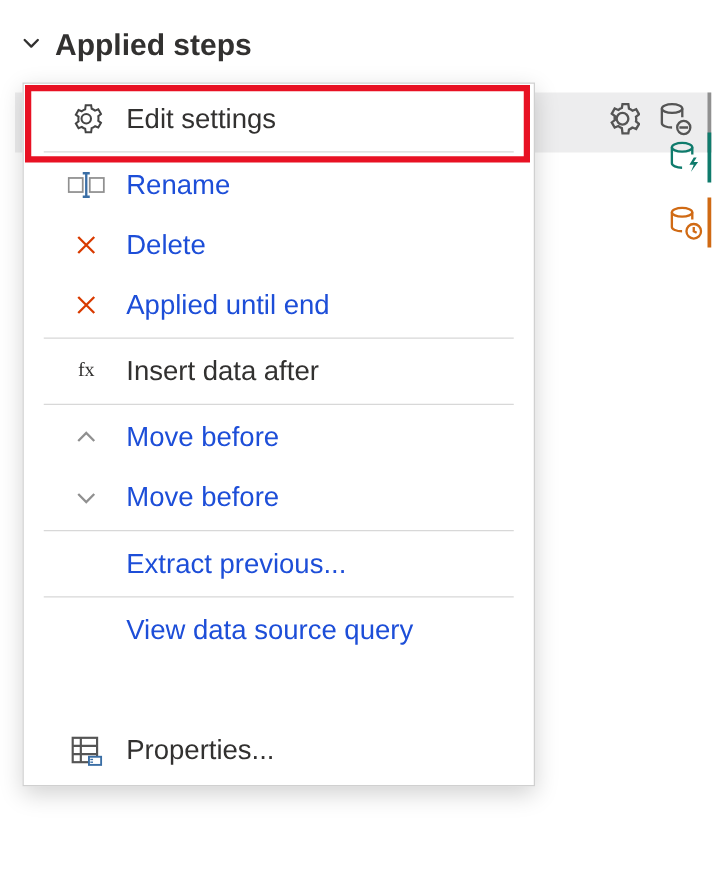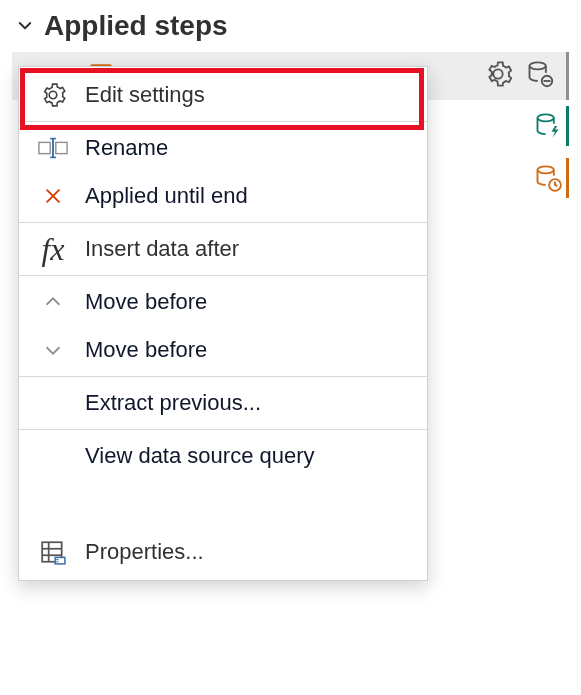--- a/index.html
+++ b/index.html
@@ -9,23 +9,23 @@
       width: 581px;
       height: 695px;
       background: #fff;
       color: #323130;
       position: relative;
     }
     .panel-header {
       display: flex;
       align-items: center;
       gap: 10px;
-      padding: 10px 16px;
+      padding: 23px 16px;
       font-weight: 600;
-      font-size: 28px;
+      font-size: 24px;
     }
     .panel-header svg { flex-shrink: 0; }
     .step-row {
       display: flex;
       align-items: center;
       padding: 6px 12px 6px 60px;
       background: #ededee;
       height: 48px;
       border-right: 3px solid #909090;
       margin-right: 12px;
@@ -60,54 +60,54 @@
       border-right: 3px solid;
     }
     .context-menu {
       position: absolute;
       left: 18px;
       top: 66px;
       width: 410px;
       background: #fff;
       border: 1px solid #d0d0d0;
       box-shadow: 0 6px 18px rgba(0,0,0,0.18);
-      padding: 4px 0;
+      padding: 4px 16px;
     }
     .menu-row {
       display: flex;
       align-items: center;
       padding: 10px 18px;
       font-size: 22px;
       gap: 16px;
       cursor: default;
     }
     .menu-row .icon-slot {
       width: 32px;
       height: 28px;
       display: flex;
       align-items: center;
       justify-content: center;
       flex-shrink: 0;
     }
-    .menu-row.disabled { color: #0f172a; }
+    .menu-row.disabled { color: #1d4ed8; }
     .menu-divider {
       height: 1px;
       background: #d8d8d8;
       margin: 2px 0;
     }
     .highlight {
       position: absolute;
       left: 20px;
       top: 68px;
       width: 404px;
       height: 62px;
       border: 5px solid #e81123;
       pointer-events: none;
     }
-    .fx { font-family: "Times New Roman", serif; font-style: italic; font-size: 32px; }
+    .fx { font-family: "Times New Roman", serif; font-size: 16px; }
   </style>
 </head>
 <body>
 
 <div class="panel-header">
   <span>
     <svg width="18" height="18" viewBox="0 0 24 24">
         <path d="M5 8l7 7 7-7" stroke="#323130" stroke-width="2.5" fill="none" stroke-linecap="round" stroke-linejoin="round"></path>
       </svg>
   </span>
@@ -179,20 +179,28 @@
       <svg width="30" height="22" viewBox="0 0 32 20">
           <rect x="1" y="4" width="12" height="12" fill="none" stroke="#909090" stroke-width="1.5"></rect>
           <rect x="19" y="4" width="12" height="12" fill="none" stroke="#909090" stroke-width="1.5"></rect>
           <line x1="16" y1="0" x2="16" y2="20" stroke="#3a6ea5" stroke-width="2"></line>
           <path d="M13 0h6M13 20h6" stroke="#3a6ea5" stroke-width="2"></path>
         </svg>
     </span>
     <span>Rename</span>
   </div>
 
+  <div class="menu-row disabled">
+    <span class="icon-slot">
+      <svg width="22" height="22" viewBox="0 0 24 24">
+          <path d="M5 5l14 14M19 5L5 19" stroke="#d83b01" stroke-width="2"></path>
+        </svg>
+    </span>
+    <span>Delete</span>
+  </div>
 
   <div class="menu-row disabled">
     <span class="icon-slot">
       <svg width="22" height="22" viewBox="0 0 24 24">
           <path d="M5 5l14 14M19 5L5 19" stroke="#d83b01" stroke-width="2"></path>
         </svg>
     </span>
     <span>Applied until end</span>
   </div>
 

